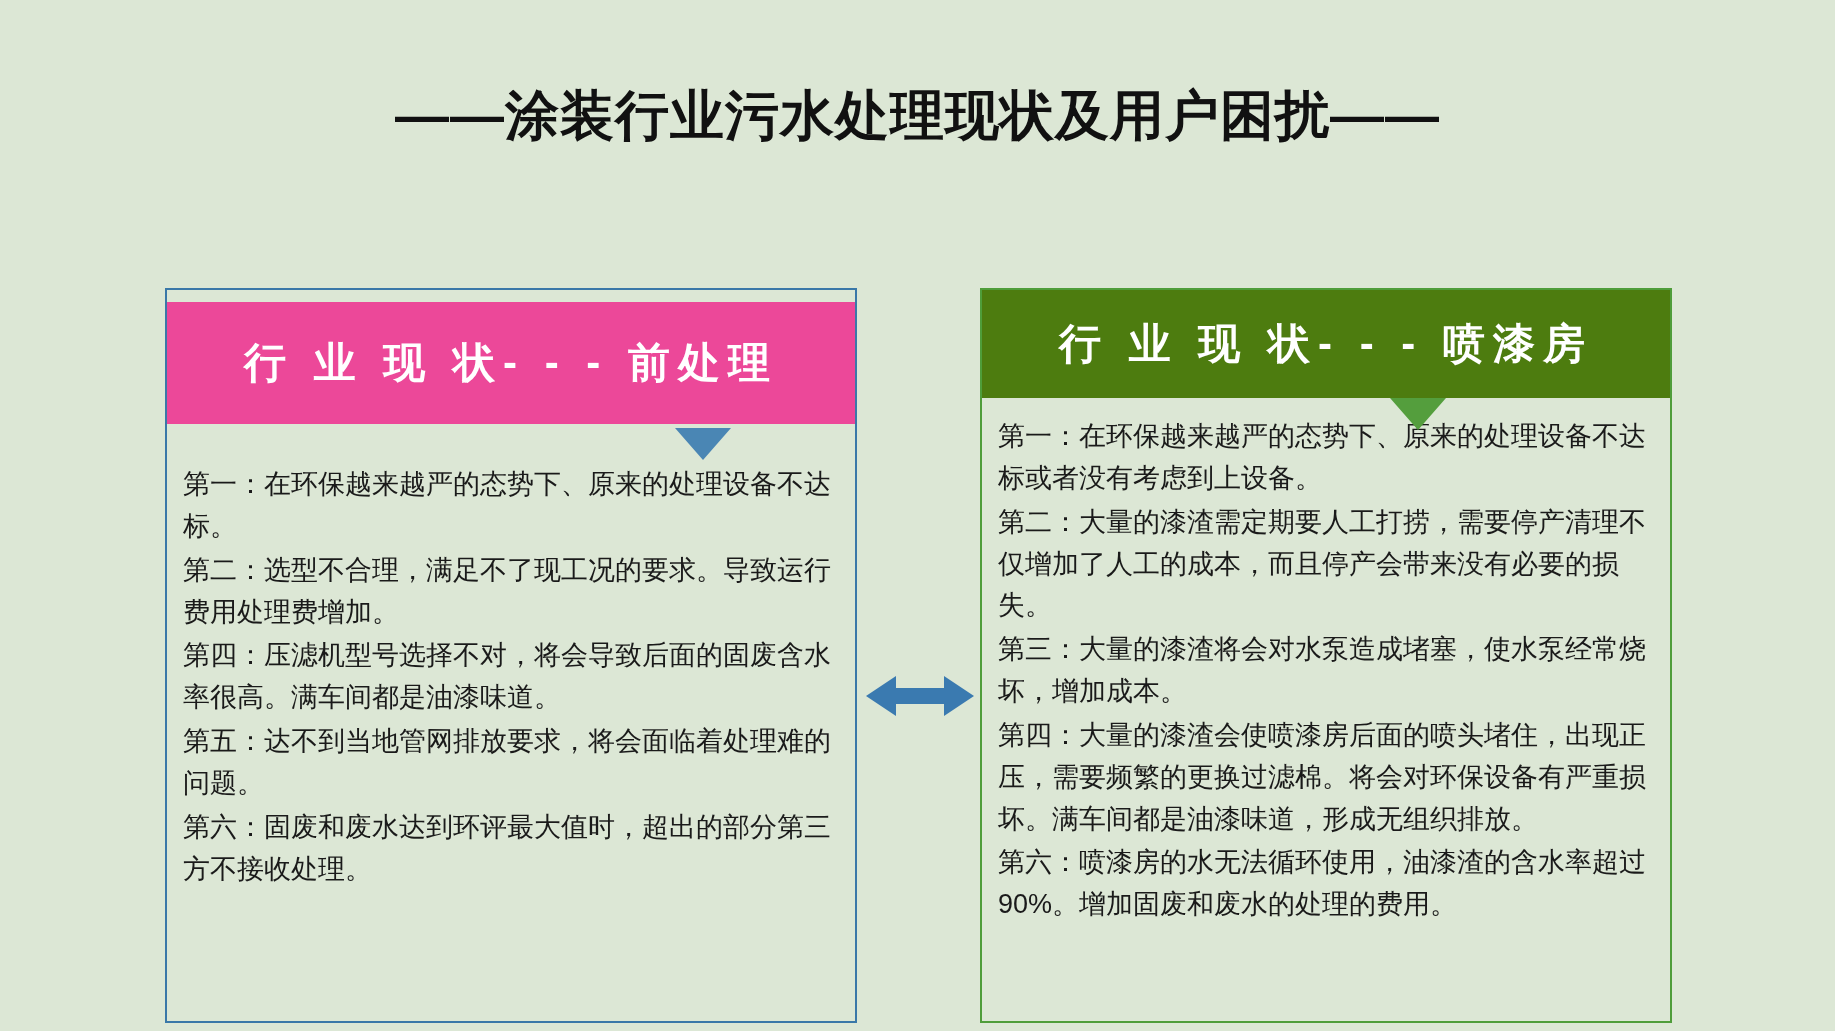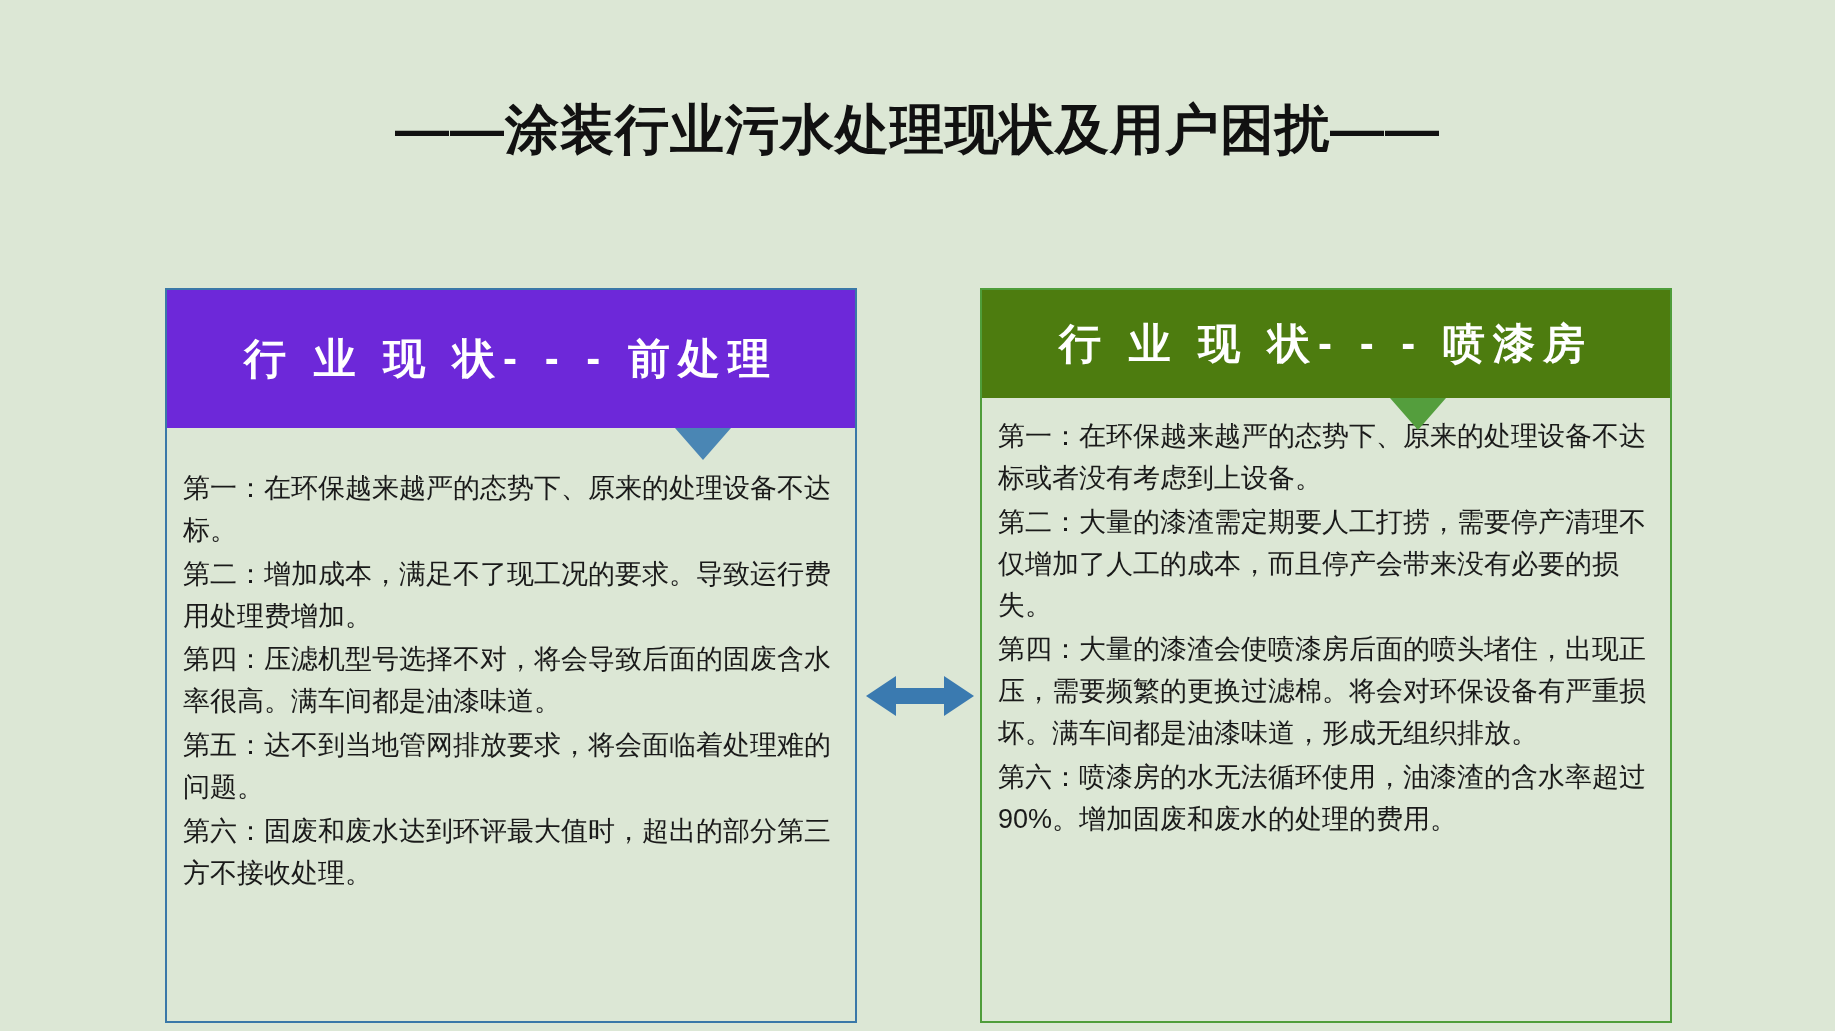--- a/index.html
+++ b/index.html
@@ -14,21 +14,21 @@
     overflow: hidden;
   }
   .slide {
     position: relative;
     width: 1835px;
     height: 1031px;
     background: #dce7d5;
   }
   .title {
     position: absolute;
-    top: 94px;
+    top: 80px;
     left: 0;
     width: 1835px;
     text-align: center;
     font-size: 54px;
     font-weight: bold;
     color: #111111;
     letter-spacing: 1px;
     white-space: nowrap;
   }
 
@@ -71,22 +71,23 @@
 
   
   #panel-left {
     left: 165px;
     top: 288px;
     width: 692px;
     height: 735px;
     border: 2px solid #3a78a8;
   }
   #panel-left .panel-header {
-    height: 138px;
-    background: #6d28d9;
+    height: 122px;
+    background: #ec4899;
+    margin-top: 12px;
   }
   #panel-left .panel-arrow {
     border-top: 32px solid #4a86b4;
     left: 508px;
     top: 138px;
   }
   #panel-left .panel-body {
     height: 526px;
   }
 
@@ -126,37 +127,38 @@
 
 <div class="slide">
 
   <div class="title">——涂装行业污水处理现状及用户困扰——</div>
 
   <div class="panel" id="panel-left">
     <div class="panel-header">行 业 现 状- - - 前处理</div>
     <div class="panel-arrow"></div>
     <div class="panel-body">
       <p>第一：在环保越来越严的态势下、原来的处理设备不达标。</p>
-      <p>第二：增加成本，满足不了现工况的要求。导致运行费用处理费增加。</p>
+      <p>第二：选型不合理，满足不了现工况的要求。导致运行费用处理费增加。</p>
       <p>第四：压滤机型号选择不对，将会导致后面的固废含水率很高。满车间都是油漆味道。</p>
       <p>第五：达不到当地管网排放要求，将会面临着处理难的问题。</p>
       <p>第六：固废和废水达到环评最大值时，超出的部分第三方不接收处理。</p>
     </div>
   </div>
 
   <div class="center-arrow">
     <svg width="108" height="56" viewBox="0 0 108 56">
       <polygon points="0,28 30,8 30,20 78,20 78,8 108,28 78,48 78,36 30,36 30,48" fill="#3a7ab0"></polygon>
     </svg>
   </div>
 
   <div class="panel" id="panel-right">
     <div class="panel-header">行 业 现 状- - - 喷漆房</div>
     <div class="panel-arrow"></div>
     <div class="panel-body">
       <p>第一：在环保越来越严的态势下、原来的处理设备不达标或者没有考虑到上设备。</p>
       <p>第二：大量的漆渣需定期要人工打捞，需要停产清理不仅增加了人工的成本，而且停产会带来没有必要的损失。</p>
+      <p>第三：大量的漆渣将会对水泵造成堵塞，使水泵经常烧坏，增加成本。</p>
       <p>第四：大量的漆渣会使喷漆房后面的喷头堵住，出现正压，需要频繁的更换过滤棉。将会对环保设备有严重损坏。满车间都是油漆味道，形成无组织排放。</p>
       <p>第六：喷漆房的水无法循环使用，油漆渣的含水率超过90%。增加固废和废水的处理的费用。</p>
     </div>
   </div>
 
 </div>
 
 </body></html>

